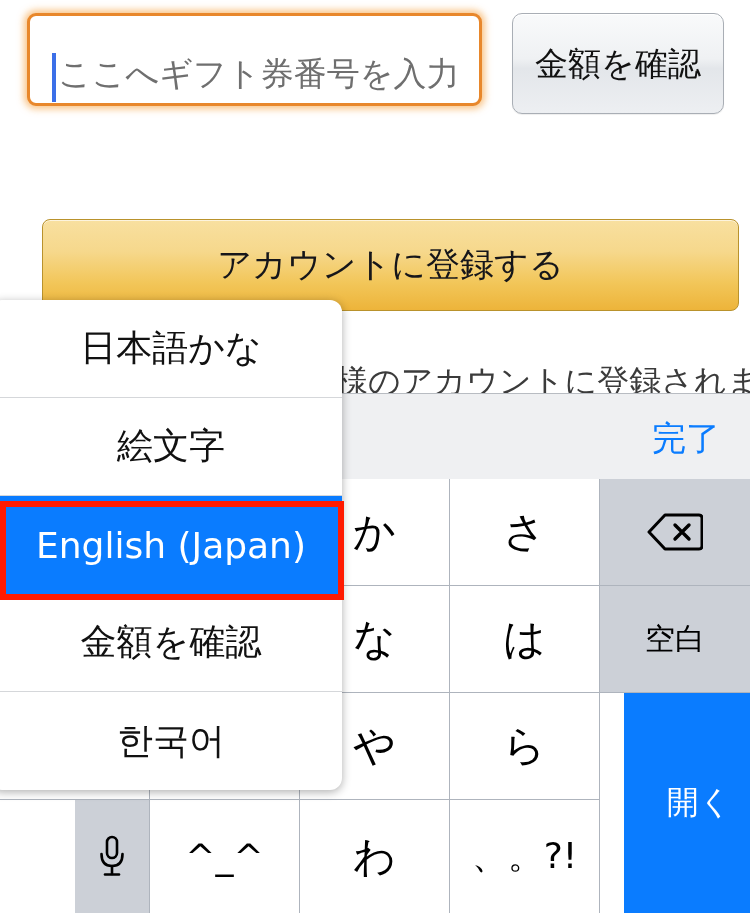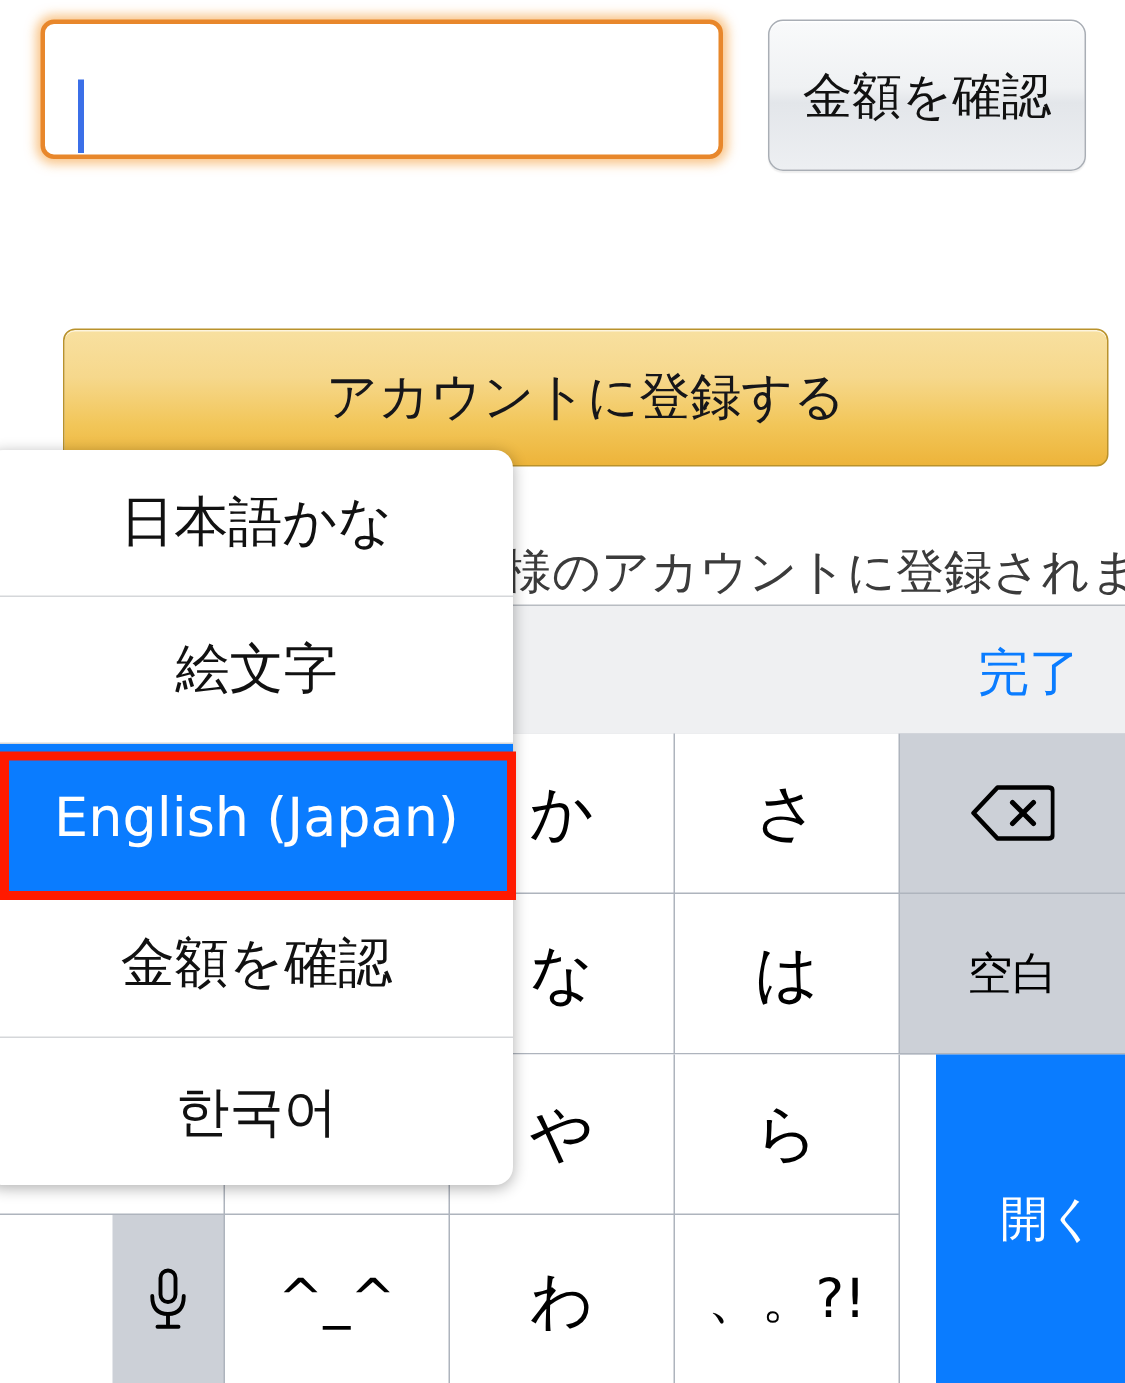--- a/index.html
+++ b/index.html
@@ -110,21 +110,21 @@
     font-size: 32px;
     color: #3b3b3b;
     white-space: nowrap;
     font-family: "DejaVu Sans", sans-serif;
   }
 
   
   .kb {
     position: absolute;
     left: 0;
-    top: 403px;
+    top: 393px;
     width: 750px;
     height: 519px;
     background: #ffffff;
     border-top: 1px solid #b8bcc2;
   }
   .kb-toolbar {
     position: absolute;
     left: 0; top: 0;
     width: 750px;
     height: 85px;
@@ -226,20 +226,21 @@
     z-index: 50;
   }
 </style>
 </head>
 <body>
 
 <div id="screen">
 
   <div class="gc-input">
     <div class="gc-caret"></div>
+    <div class="gc-placeholder">ここへギフト券番号を入力</div>
   </div>
 
   <div class="confirm-btn">
     <span>金額を確認</span>
   </div>
 
   <div class="register-btn">
     <span>アカウントに登録する</span>
   </div>
 

